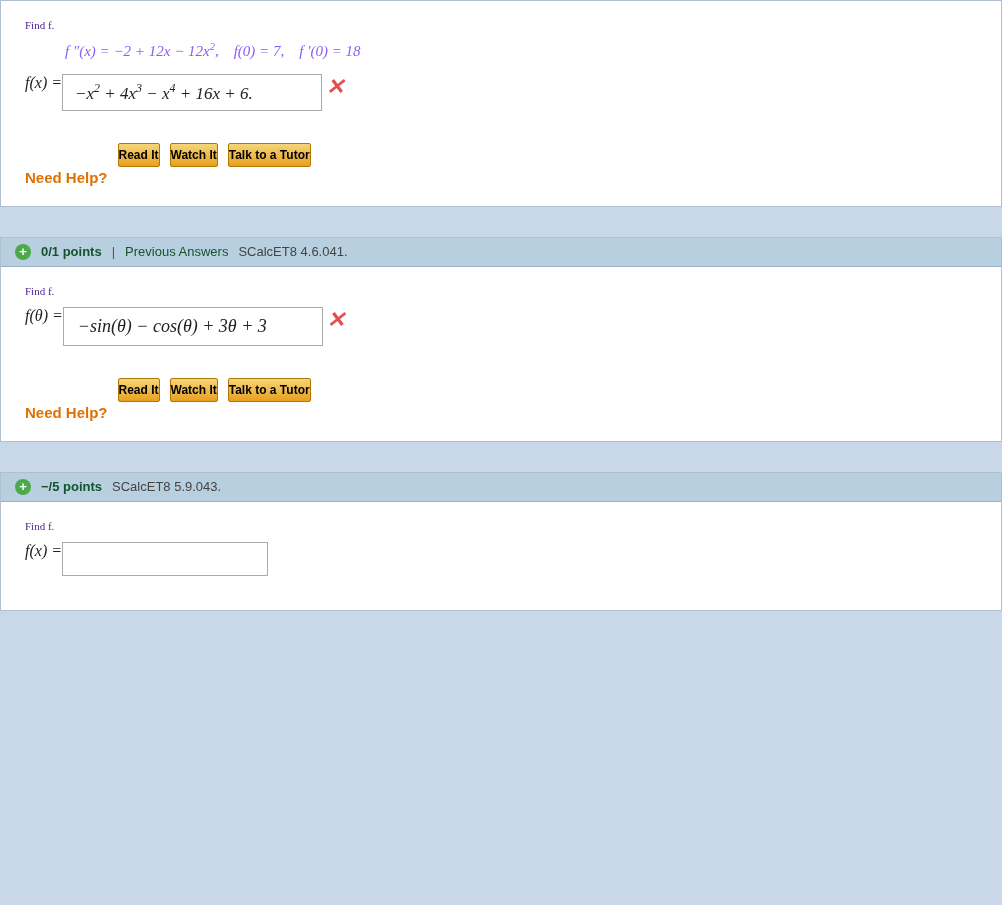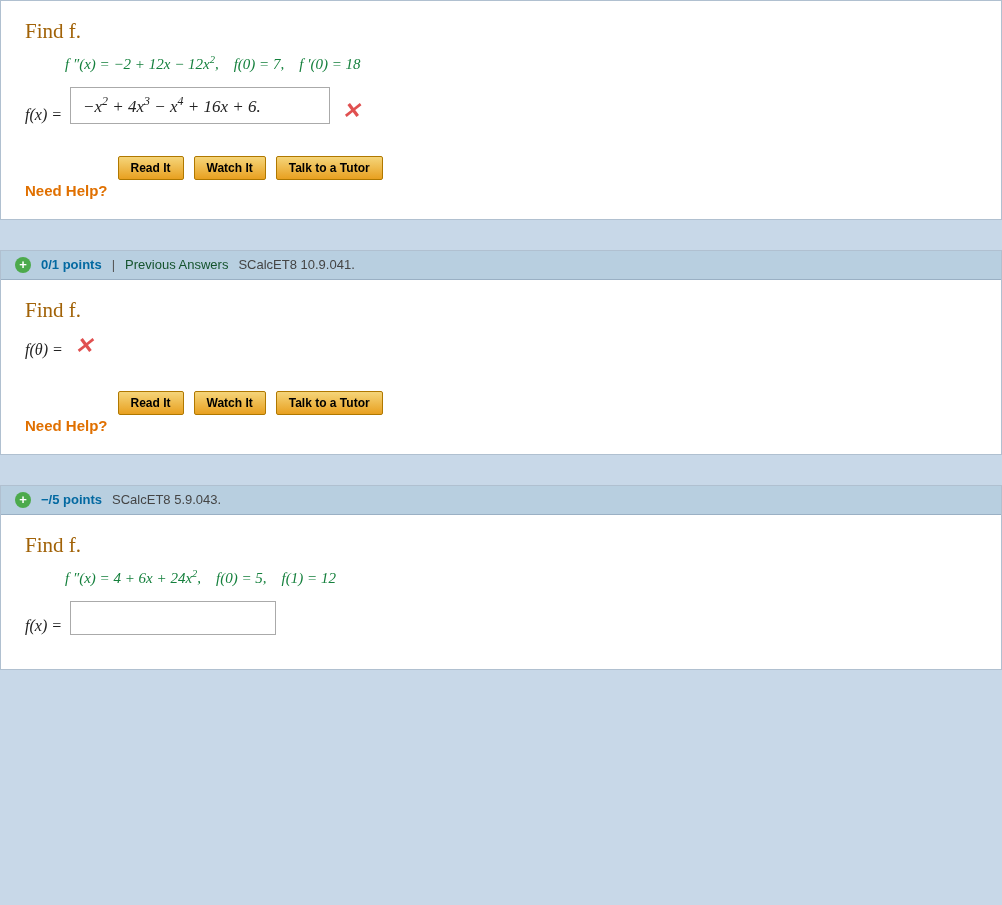--- a/index.html
+++ b/index.html
@@ -35,50 +35,50 @@
       height: 16px;
       border-radius: 50%;
       background: #4caa4c;
       color: white;
       font-weight: bold;
       font-size: 13px;
       line-height: 1;
     }
     .points-text {
       font-weight: bold;
-      color: #0369a1;
+      color: #14532d;
     }
     .separator {
       color: #555;
     }
     .prev-answers {
       color: #14532d;
     }
     .problem-ref {
       color: #444;
     }
     .problem-body {
       padding: 18px 24px 20px 24px;
       background: #ffffff;
     }
     .find-f {
-      font-size: 21px;
+      font-size: 11px;
       margin-bottom: 10px;
-      color: #a16207;
+      color: #4c1d95;
     }
     .math-line {
       font-size: 15px;
       margin: 10px 0 14px 40px;
-      color: #15803d;
+      color: #8b5cf6;
       font-style: italic;
     }
     .answer-row {
       display: flex;
-      align-items: flex-end;
-      gap: 8px;
+      align-items: flex-start;
+      gap: 0;
       margin: 8px 0 14px 0;
       font-size: 16px;
       font-style: italic;
       color: #222;
     }
     .answer-box {
       border: 1px solid #aaa;
       padding: 6px 12px;
       min-width: 260px;
       font-size: 17px;
@@ -112,21 +112,21 @@
       font-weight: bold;
       font-size: 15px;
       margin-top: 44px;
     }
     .help-btn {
       background: linear-gradient(to bottom, #f5d57a, #e8a020);
       border: 1px solid #b07800;
       color: #000;
       font-size: 12px;
       font-weight: bold;
-      padding: 4px 12px;
+      padding: 4px 0;
       cursor: pointer;
       border-radius: 2px;
     }
     sup { font-size: 0.7em; vertical-align: super; }
     .math-expr {
       font-family: 'Times New Roman', Times, serif;
     }
   </style>
 </head>
 <body>
@@ -156,26 +156,29 @@
   </div>
 
   <div style="height:10px; background:#c8d8e8;"></div>
 
   <div class="problem-block">
     <div class="problem-header">
       <span class="plus-icon">+</span>
       <span class="points-text">0/1 points</span>
       <span class="separator">|</span>
       <span class="prev-answers">Previous Answers</span>
-      <span class="problem-ref">SCalcET8 10.9.041.</span>
+      <span class="problem-ref">SCalcET8 4.6.041.</span>
     </div>
     <div class="problem-body">
       <div class="find-f math-expr">Find f.</div>
       <div class="answer-row math-expr">
         <span><i>f</i>(θ) =</span>
+        <span class="answer-box" style="font-size:18px; padding: 8px 14px;">
+          −sin(θ) − cos(θ) + 3θ + 3
+        </span>
         <span class="wrong-mark">✕</span>
       </div>
       <div class="need-help-row">
         <span class="need-help-label">Need Help?</span>
         <button class="help-btn">Read It</button>
         <button class="help-btn">Watch It</button>
         <button class="help-btn">Talk to a Tutor</button>
       </div>
     </div>
   </div>
@@ -183,23 +186,20 @@
   <div style="height:10px; background:#c8d8e8;"></div>
 
   <div class="problem-block">
     <div class="problem-header">
       <span class="plus-icon">+</span>
       <span class="points-text">−/5 points</span>
       <span class="problem-ref">SCalcET8 5.9.043.</span>
     </div>
     <div class="problem-body">
       <div class="find-f math-expr">Find f.</div>
-      <div class="math-line math-expr">
-        <i>f</i> ″(<i>x</i>) = 4 + 6<i>x</i> + 24<i>x</i><sup>2</sup>,&nbsp;&nbsp;&nbsp;&nbsp;<i>f</i>(0) = 5,&nbsp;&nbsp;&nbsp;&nbsp;<i>f</i>(1) = 12
-      </div>
       <div class="answer-row math-expr">
         <span><i>f</i>(<i>x</i>) =</span>
         <input type="text" class="answer-box-small" value="" style="font-style: italic; font-family: &quot;Times New Roman&quot;, serif; font-size: 15px;">
       </div>
     </div>
   </div>
 
 </div>
 
 </body></html>

